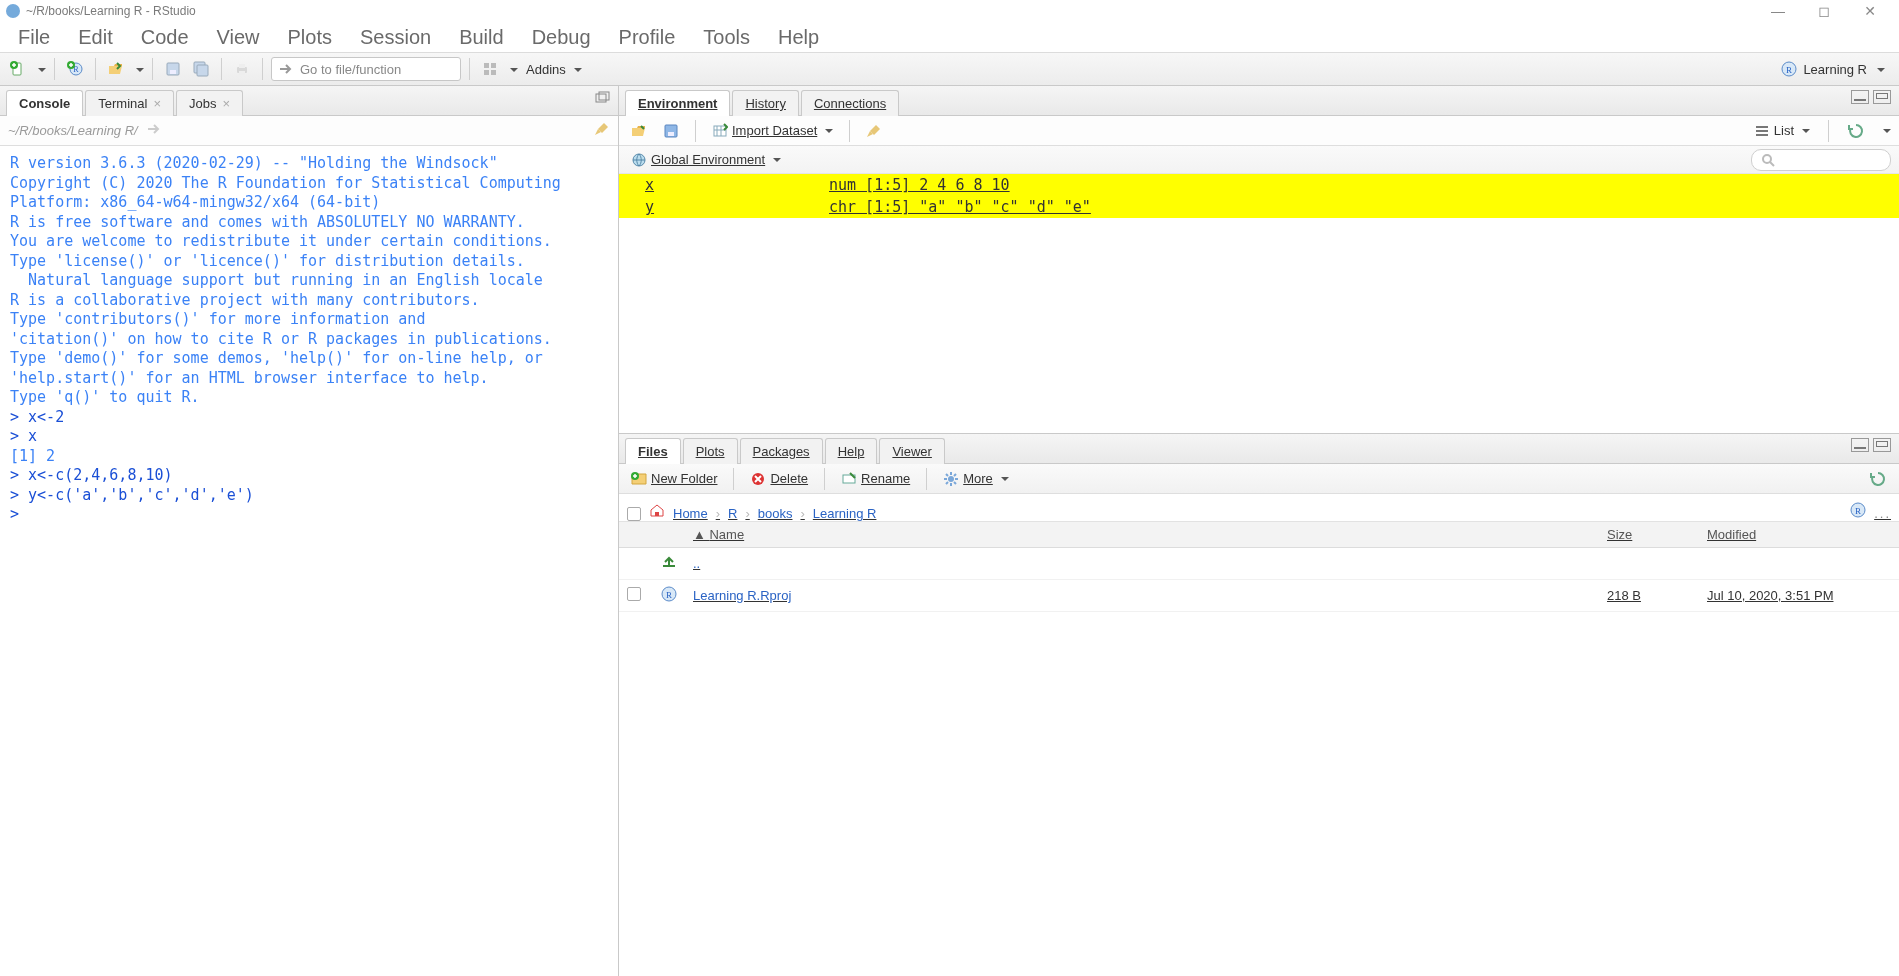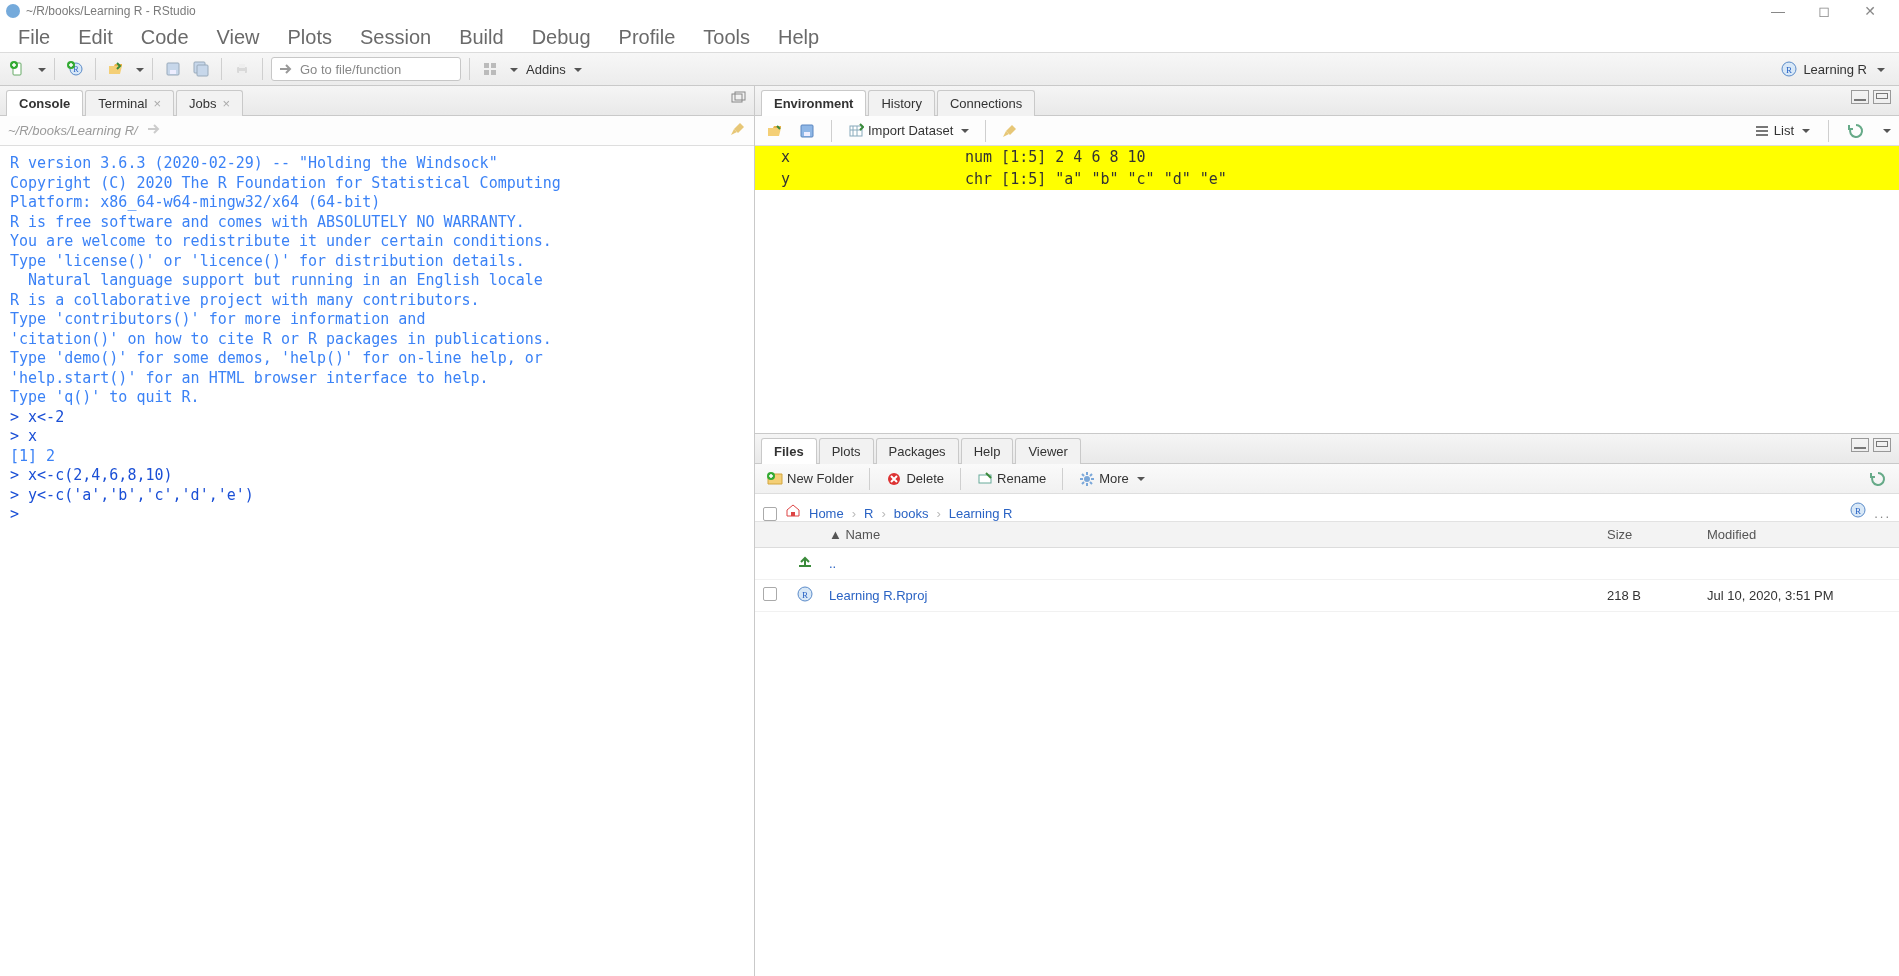--- a/index.html
+++ b/index.html
@@ -14,22 +14,22 @@
   .toolbar { height: 34px; background: linear-gradient(#f7f7f7,#ececec); border-top:1px solid #dcdcdc; border-bottom:1px solid #c9c9c9; display:flex; align-items:center; padding:0 6px; gap:4px; }
   .sep { width:1px; height:22px; background:#cfcfcf; margin:0 4px; }
   .tbtn { display:inline-flex; align-items:center; justify-content:center; height:24px; min-width:24px; padding:0 4px; border-radius:3px; }
   .tbtn svg { display:block; }
   .dd-caret::after { content:""; display:inline-block; margin-left:4px; border:4px solid transparent; border-top-color:#555; transform:translateY(2px); }
   .goto-box { display:flex; align-items:center; height:24px; border:1px solid #c7c7c7; background:#fff; border-radius:3px; padding:0 6px; width:190px; color:#888; gap:6px; }
   .toolbar-spacer { flex:1; }
   .proj-switch { display:flex; align-items:center; gap:6px; color:#333; padding:0 8px; }
 
   .workspace { display:flex; height: calc(976px - 22px - 30px - 34px); }
-  .left-pane { width: 755px; border-right:1px solid #c9c9c9; display:flex; flex-direction:column; }
-  .right-pane { flex:1; display:flex; flex-direction:column; }
+  .left-pane { width: 619px; border-right:1px solid #c9c9c9; display:flex; flex-direction:column; }
+  .right-pane { flex:1; display:flex; flex-direction:column;text-decoration:underline; }
 
   .pane-tabs { height:30px; background:linear-gradient(#f5f5f5,#e9e9e9); border-bottom:1px solid #c9c9c9; display:flex; align-items:flex-end; padding:0 6px; position:relative; }
   .tab { background:#fff; border:1px solid #c9c9c9; border-bottom:none; border-radius:3px 3px 0 0; padding:5px 12px; font-weight:700; color:#333; margin-right:2px; position:relative; top:1px; }
   .tab.inactive { background:#f2f2f2; font-weight:400; color:#333; }
   .tab .close-x { color:#aaa; margin-left:6px; font-weight:400; }
   .pane-tabs .right-controls { position:absolute; right:8px; top:4px; display:flex; gap:8px; align-items:center; }
 
   .mini-toolbar { height:30px; border-bottom:1px solid #dedede; display:flex; align-items:center; padding:0 8px; gap:8px; background:#fdfdfd; position:relative; }
   .mini-toolbar.files-tb { background:linear-gradient(#fafafa,#f1f1f1); }
   .path-text { color:#9a9a9a; font-style:italic; font-size:13px; }
@@ -258,20 +258,38 @@
               <span class="dd-caret"></span>
             </span>
           <span class="sep"></span>
           <span class="tbtn">
               <svg class="icon-lg" viewBox="0 0 18 18">
                 <path d="M9 3a6 6 0 1 1-5.6 3.9" fill="none" stroke="#6a8" stroke-width="2"></path>
                 <path d="M2 3v4h4" fill="none" stroke="#6a8" stroke-width="2"></path>
               </svg>
             </span>
           <span class="dd-caret"></span>
+        </div>
+      </div>
+      <div class="mini-toolbar" style="height:28px;border-bottom:1px solid #e6e6e6;background:linear-gradient(#fafafa,#f3f3f3);">
+        <span class="txtbtn">
+          <svg class="icon-svg" viewBox="0 0 16 16">
+              <circle cx="8" cy="8" r="6" fill="#bde" stroke="#58a"></circle>
+              <path d="M2 8h12M8 2c3 3 3 9 0 12M8 2c-3 3-3 9 0 12" fill="none" stroke="#58a"></path>
+            </svg>
+          <span>Global Environment</span>
+            <span class="dd-caret"></span>
+        </span>
+        <div class="right-icons">
+          <span class="search-box">
+            <svg class="icon-svg" viewBox="0 0 16 16">
+                <circle cx="7" cy="7" r="4" fill="none" stroke="#bbb" stroke-width="2"></circle>
+                <path d="M10 10l4 4" stroke="#bbb" stroke-width="2"></path>
+              </svg>
+          </span>
         </div>
       </div>
       <div class="env-body">
         <div id="env-rows">
             <div class="env-row hl">
               <span class="name">x</span>
               <span class="val">num [1:5] 2 4 6 8 10</span>
             </div>
             <div class="env-row hl">
               <span class="name">y</span>

